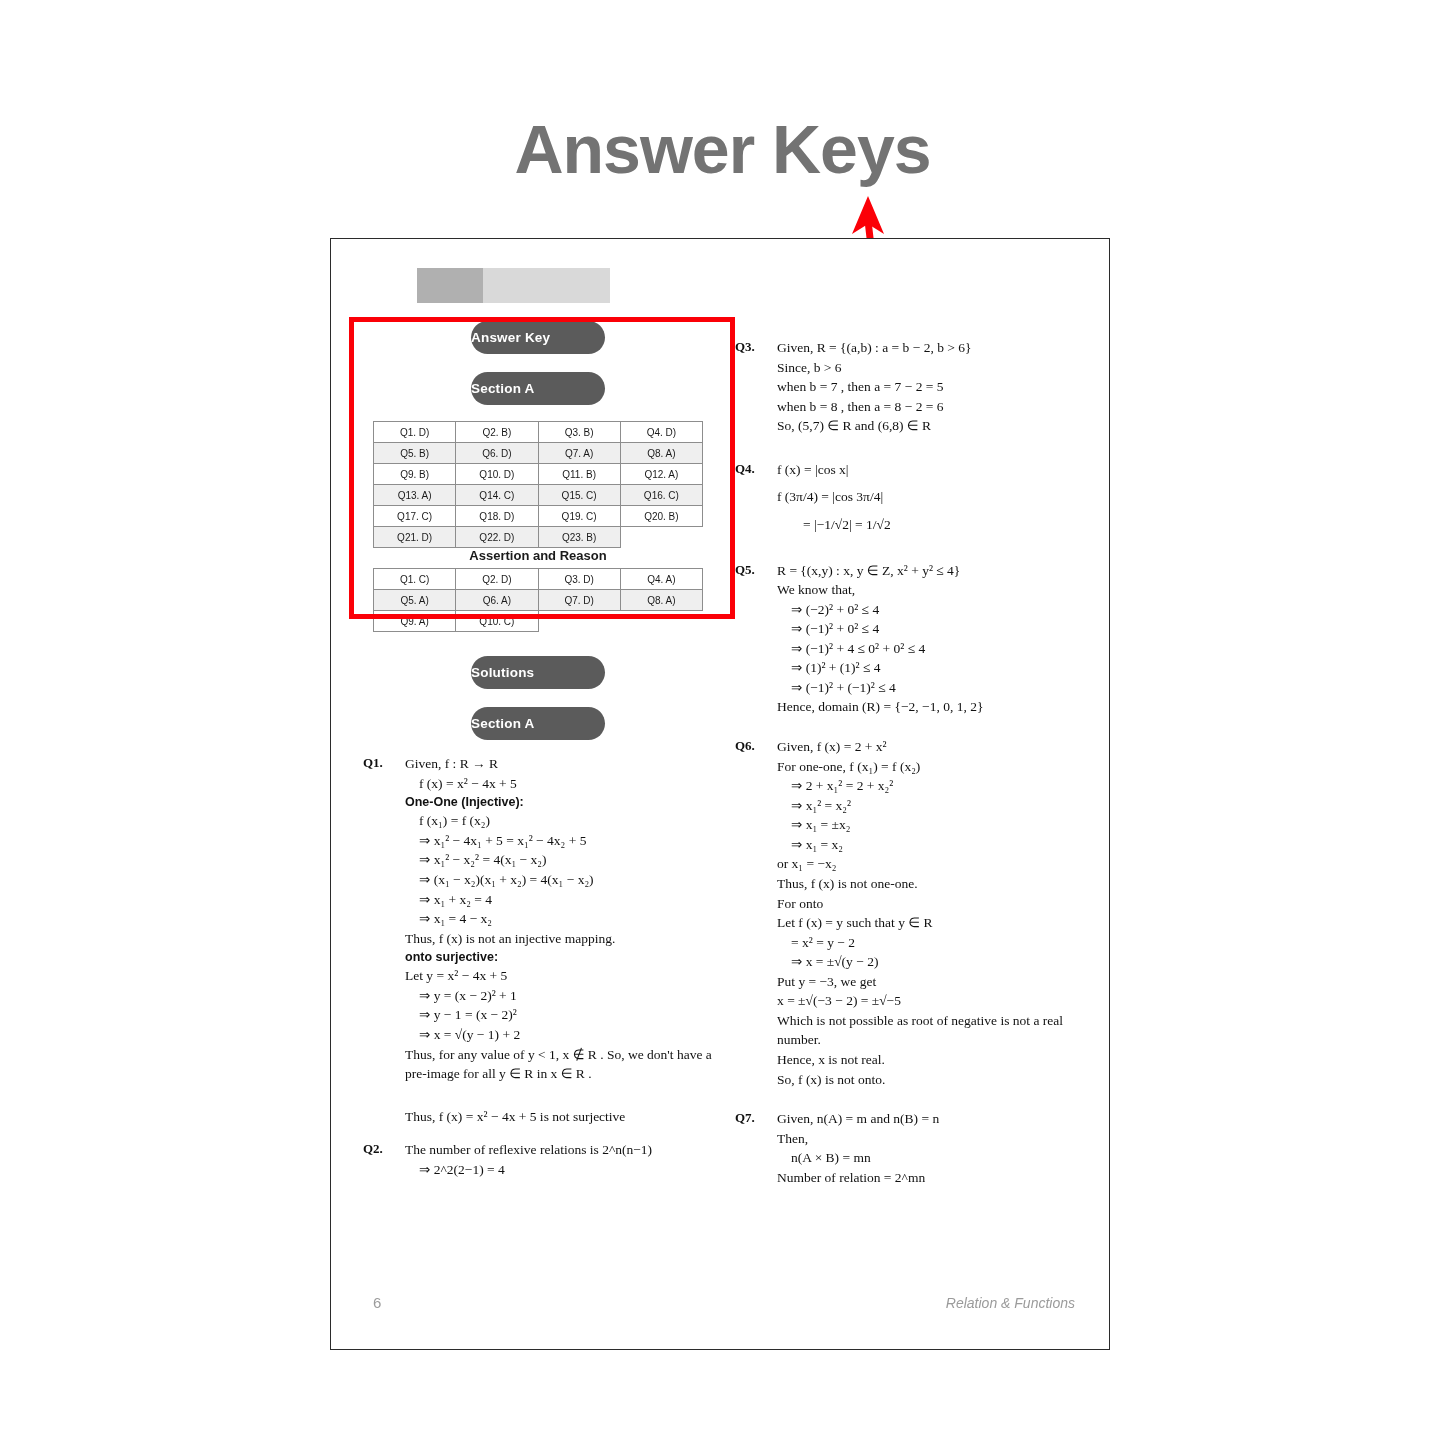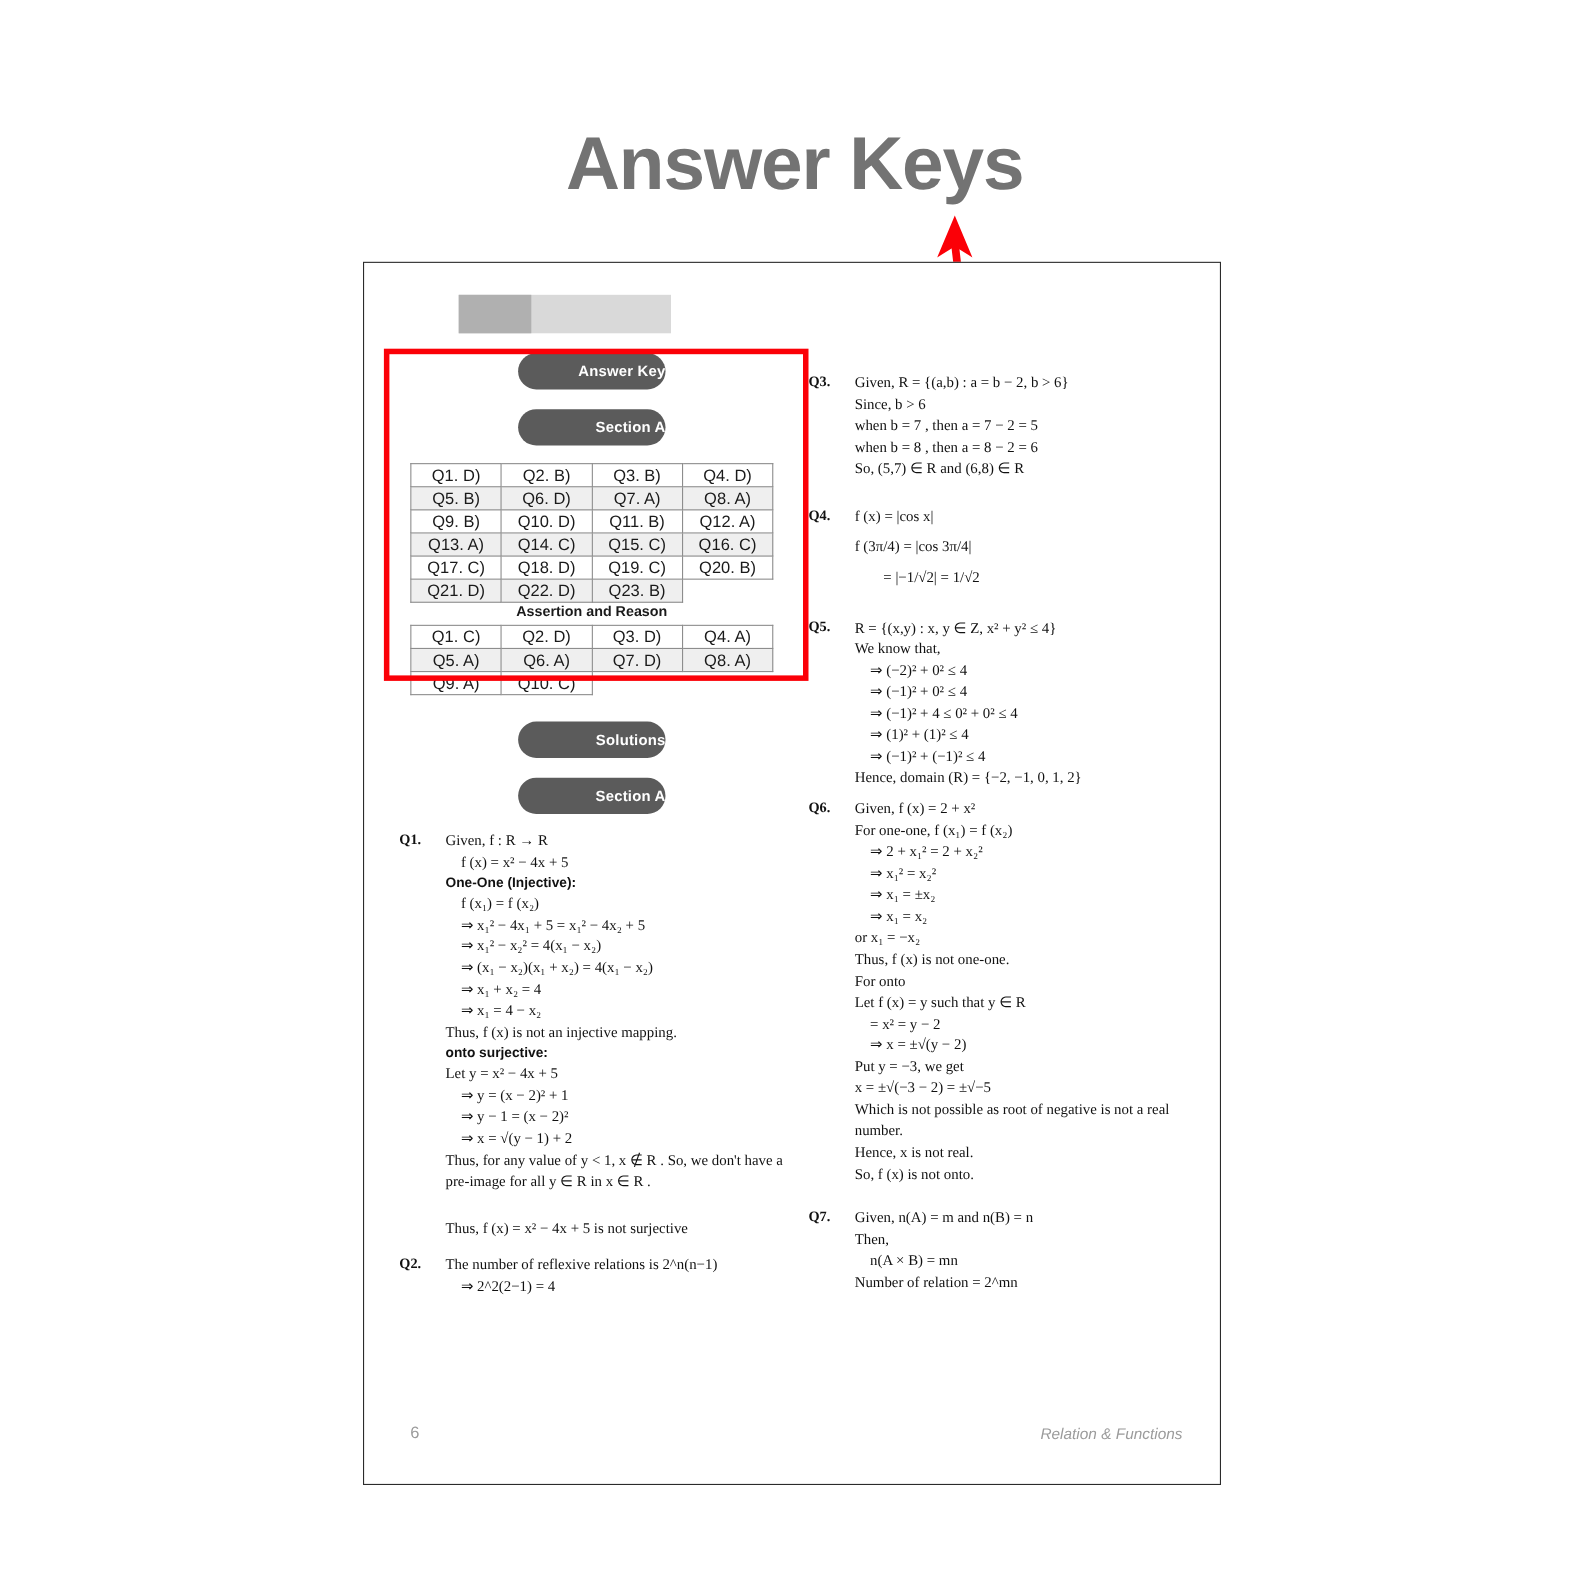--- a/index.html
+++ b/index.html
@@ -90,34 +90,34 @@
   .pill {
     display: block;
     margin: 0 auto;
     background: #5b5b5b;
     color: #ffffff;
     font-weight: bold;
     font-size: 13.5px;
     border-radius: 18px;
     padding: 9px 0;
     width: 134px;
-    text-align: right;
+    text-align: left;
     letter-spacing: 0.2px;
   }
   .gap-10 { height: 18px; }
   .ans-table {
     border-collapse: collapse;
     margin: 16px auto 0 auto;
     width: 330px;
     table-layout: fixed;
   }
   .ans-table td {
     border: 1px solid #8d8d8d;
     height: 20px;
-    font-size: 15px;
+    font-size: 10px;
     text-align: center;
     color: #1a1a1a;
     font-family: "Liberation Sans", sans-serif;
     padding: 0;
   }
   .ans-table tr:nth-child(even) td { background: #efefef; }
   .ans-table td.empty { border: none; background: transparent !important; }
   .ar-title {
     text-align: center;
     font-weight: bold;
@@ -321,21 +321,21 @@
           <div>We know that,</div>
           <div class="ind">⇒ (−2)² + 0² ≤ 4</div>
           <div class="ind">⇒ (−1)² + 0² ≤ 4</div>
           <div class="ind">⇒ (−1)² + 4 ≤ 0² + 0² ≤ 4</div>
           <div class="ind">⇒ (1)² + (1)² ≤ 4</div>
           <div class="ind">⇒ (−1)² + (−1)² ≤ 4</div>
           <div>Hence, domain  (R) = {−2, −1, 0, 1, 2}</div>
         </div>
       </div>
 
-      <div class="q-block" style="margin-top:8px">
+      <div class="q-block" style="margin-top:20px">
         <div class="q-label">Q6.</div>
         <div class="q-body">
           <div>Given,  f (x) = 2 + x²</div>
           <div>For one-one,  f (x₁) = f (x₂)</div>
           <div class="ind">⇒ 2 + x₁² = 2 + x₂²</div>
           <div class="ind">⇒ x₁² = x₂²</div>
           <div class="ind">⇒ x₁ = ±x₂</div>
           <div class="ind">⇒ x₁ = x₂</div>
           <div>or  x₁ = −x₂</div>
           <div>Thus,  f (x)  is not one-one.</div>

